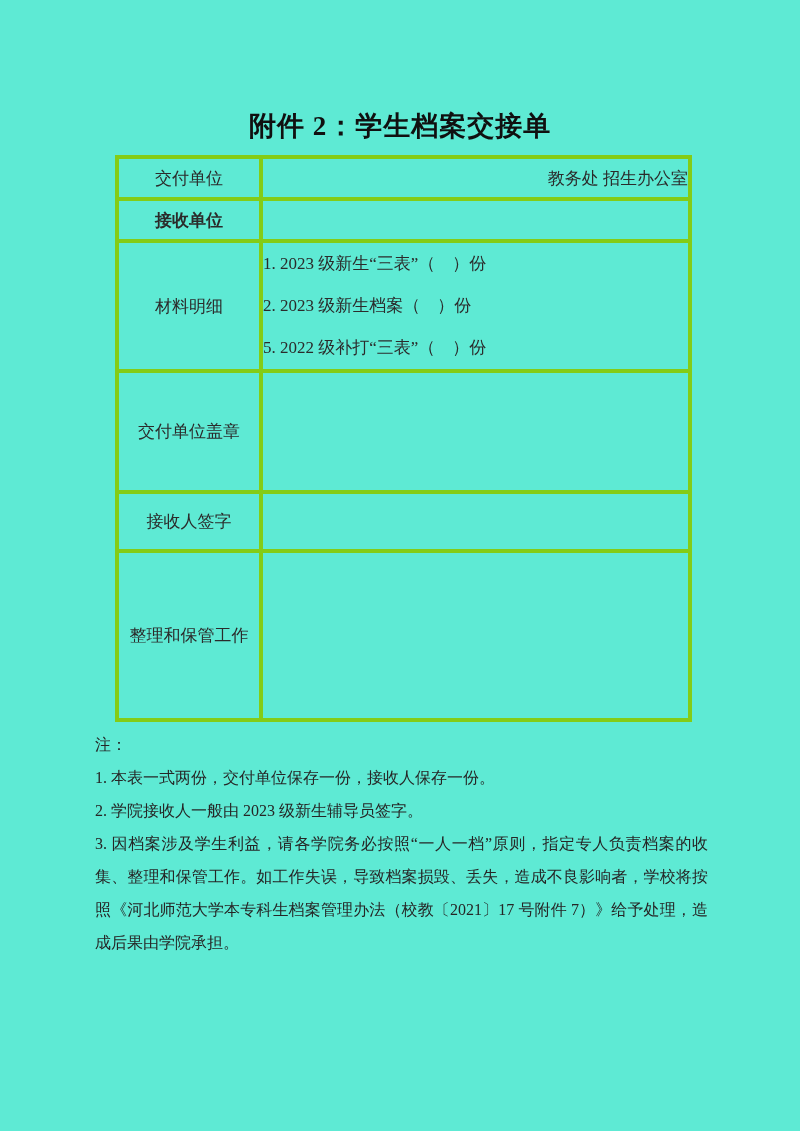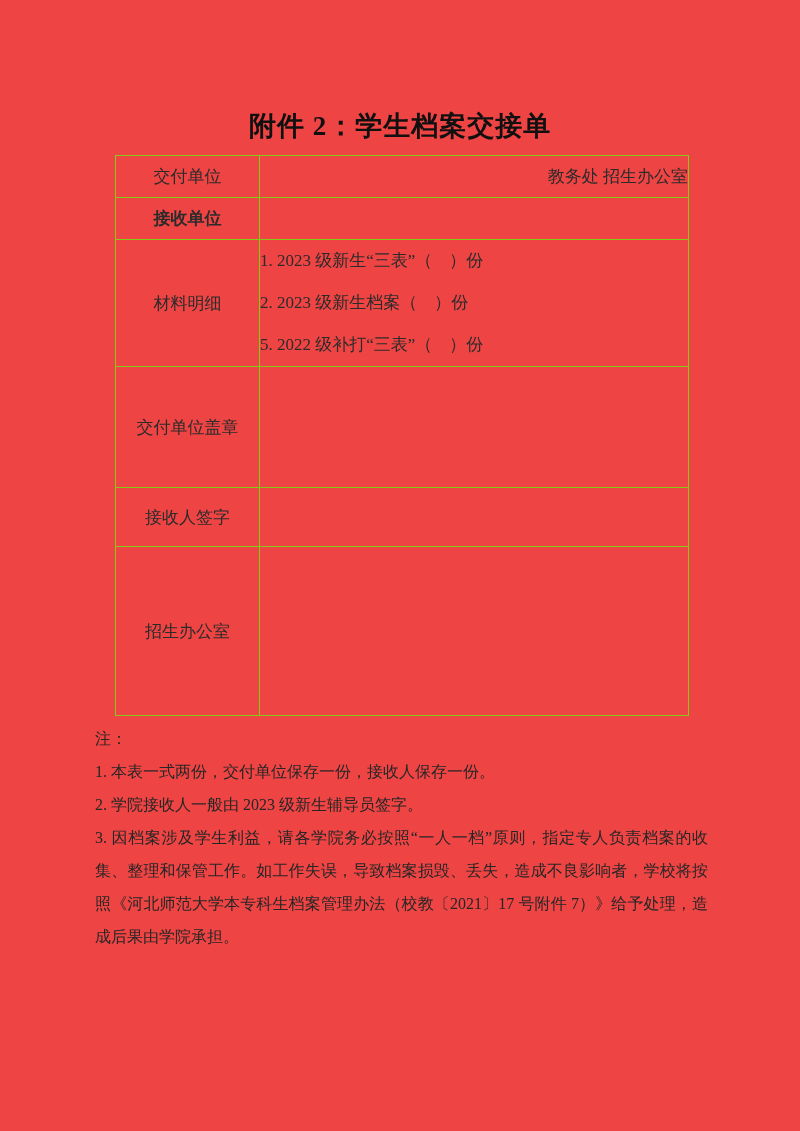--- a/index.html
+++ b/index.html
@@ -1,20 +1,20 @@
 <!DOCTYPE html>
 <html><head>
 <meta charset="utf-8">
 <style>
   html, body { margin: 0; padding: 0; background: #ffffff; }
   .page {
     position: relative;
     width: 800px;
     height: 1131px;
-    background: #ef4444;
+    background: #5eead4;
     font-family: "Liberation Serif", "DejaVu Serif", serif;
     color: #262626;
     overflow: hidden;
   }
   .doc-title {
     margin: 0;
     padding-top: 106px;
     text-align: center;
     font-size: 27px;
     line-height: 40px;
@@ -22,21 +22,21 @@
     color: #101010;
     letter-spacing: 1px;
   }
   table.form-table {
     border-collapse: collapse;
     table-layout: fixed;
     width: 573px;
     margin: 9px 0 0 115px;
   }
   table.form-table td {
-    border: 1px solid #84cc16;
+    border: 4px solid #84cc16;
     padding: 0;
     font-size: 17px;
     color: #2b2b2b;
     vertical-align: middle;
   }
   td.lbl { text-align: center; }
   td.val.center { text-align: right; }
   tr.r1 { height: 42px; }
   tr.r2 { height: 42px; font-weight: bold; }
   tr.r3 { height: 127px; }
@@ -89,21 +89,21 @@
       </tr>
       <tr class="r4">
         <td class="lbl">交付单位盖章</td>
         <td class="val"></td>
       </tr>
       <tr class="r5">
         <td class="lbl">接收人签字</td>
         <td class="val"></td>
       </tr>
       <tr class="r6">
-        <td class="lbl">招生办公室</td>
+        <td class="lbl">整理和保管工作</td>
         <td class="val"></td>
       </tr>
     </tbody>
   </table>
 
   <div class="notes">
     <p>注：</p>
     <p>1. 本表一式两份，交付单位保存一份，接收人保存一份。</p>
     <p>2. 学院接收人一般由 2023 级新生辅导员签字。</p>
     <p>3. 因档案涉及学生利益，请各学院务必按照“一人一档”原则，指定专人负责档案的收集、整理和保管工作。如工作失误，导致档案损毁、丢失，造成不良影响者，学校将按照《河北师范大学本专科生档案管理办法（校教〔2021〕17 号附件 7）》给予处理，造成后果由学院承担。</p>

